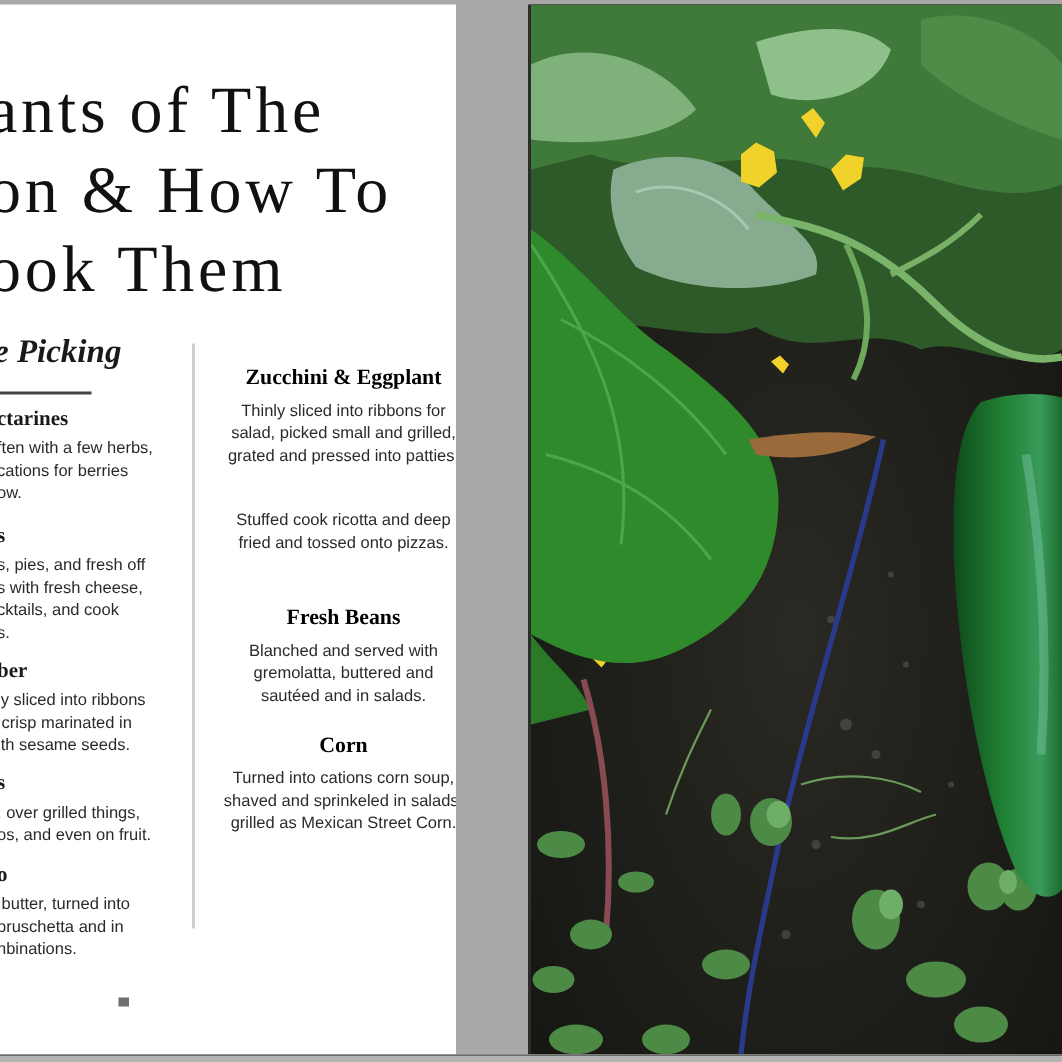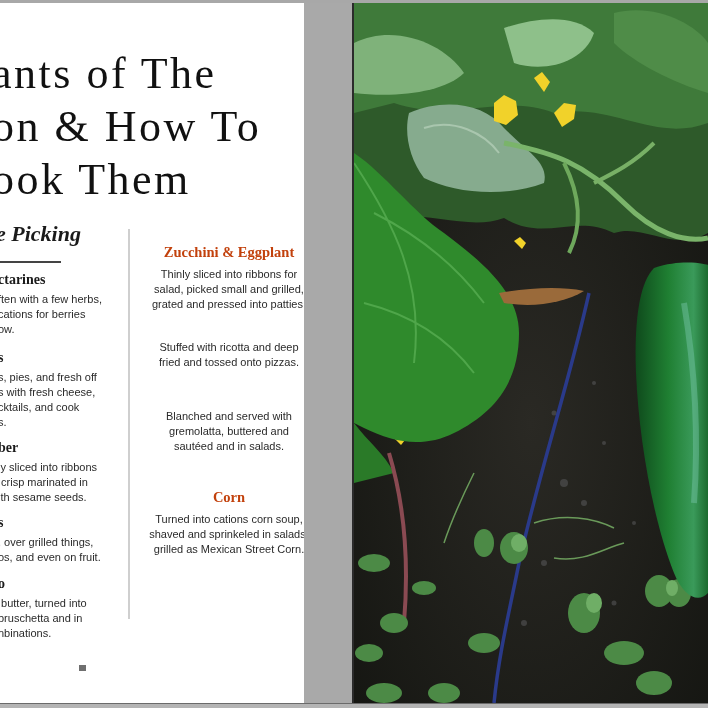--- a/index.html
+++ b/index.html
@@ -40,21 +40,21 @@
   }
   .entry-l p {
     margin:3px 0 0 0; font-size:11px; line-height:15px; color:#2a2a2a;
     white-space:pre; 
   }
 
   .right-col { position:absolute; left:138px; width:182px; top:0; }
   .entry-r { position:absolute; left:0; width:182px; text-align:center; }
   .entry-r h3 {
     margin:0; font-family:"Liberation Serif", serif; font-weight:bold;
-    font-size:14.5px; color:#c2410c; line-height:18px; white-space:nowrap;
+    font-size:14.5px; color:#000000; line-height:18px; white-space:nowrap;
   }
   .entry-r p {
     margin:6px 0 0 0; font-size:11px; line-height:15px; color:#2a2a2a;
     white-space:pre;
   }
 
   .page-marker { position:absolute; left:79px; top:662px; width:7px; height:6px; background:#6f6f6f; }
 
   .photo {
     position:absolute; left:354px; top:3px; width:354px; height:700px; overflow:hidden;
@@ -111,24 +111,25 @@
   </div>
 
   <div class="right-col">
     <div class="entry-r" style="top:240px;">
       <h3>Zucchini &amp; Eggplant</h3>
       <p>Thinly sliced into ribbons for
 salad, picked small and grilled,
 grated and pressed into patties.</p>
     </div>
     <div class="entry-r" style="top:331px;">
-      <p>Stuffed with ricotta and deep
+      <p>Stuffed cook ricotta and deep
 fried and tossed onto pizzas.</p>
     </div>
     <div class="entry-r" style="top:400px;">
+      <h3>Fresh Beans</h3>
       <p>Blanched and served with
 gremolatta, buttered and
 sautéed and in salads.</p>
     </div>
     <div class="entry-r" style="top:485px;">
       <h3>Corn</h3>
       <p>Turned into cations corn soup,
 shaved and sprinkeled in salads,
 grilled as Mexican Street Corn.</p>
     </div>

